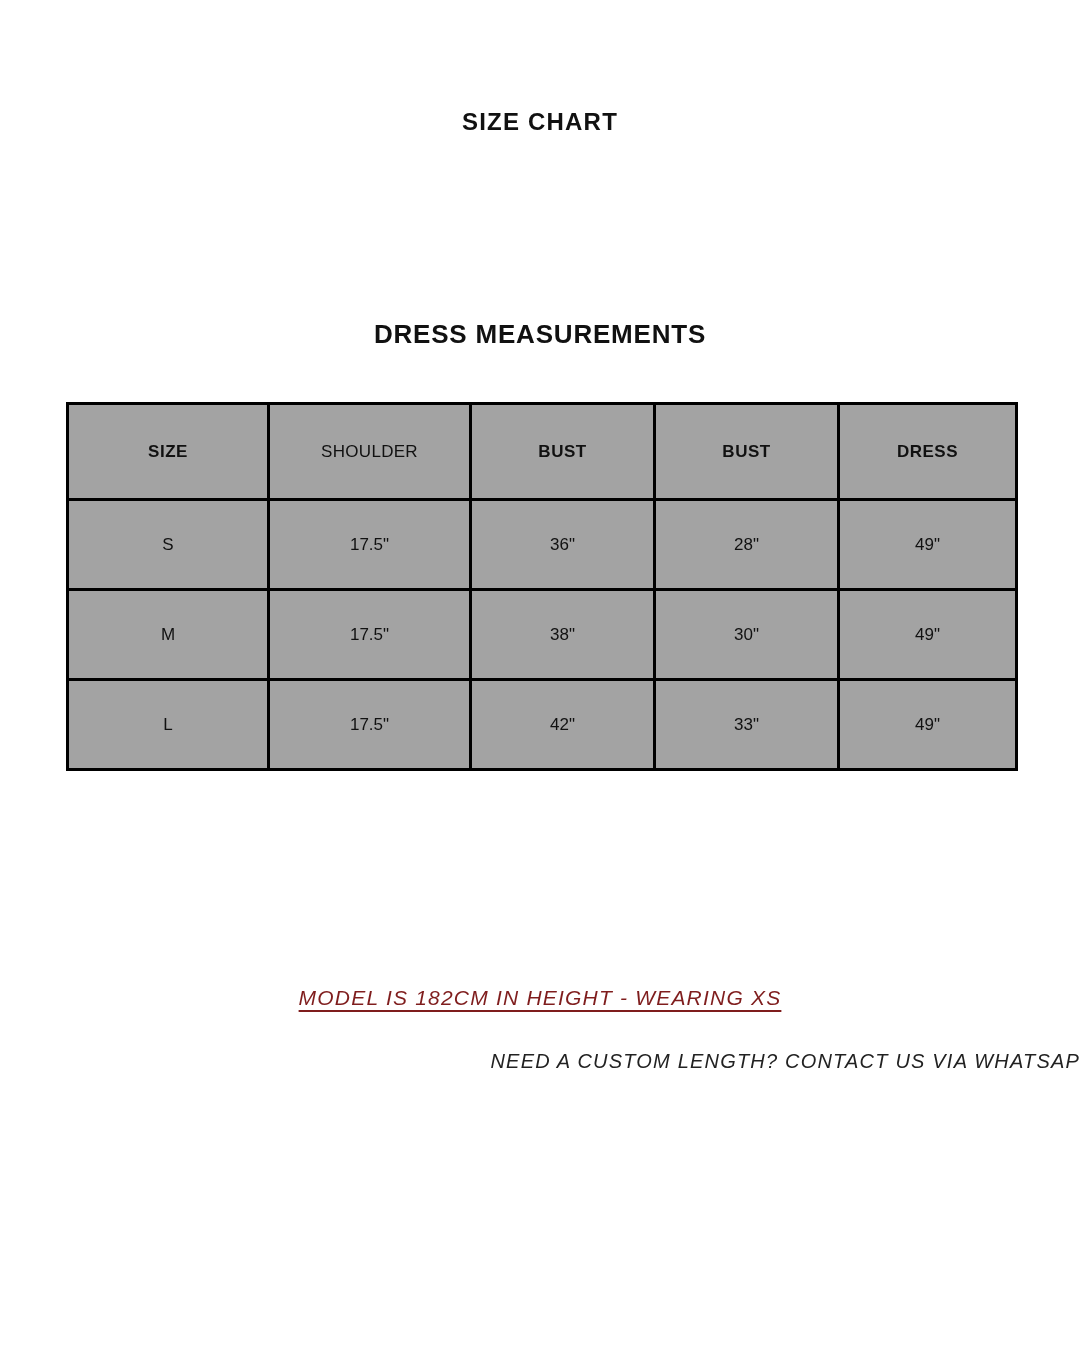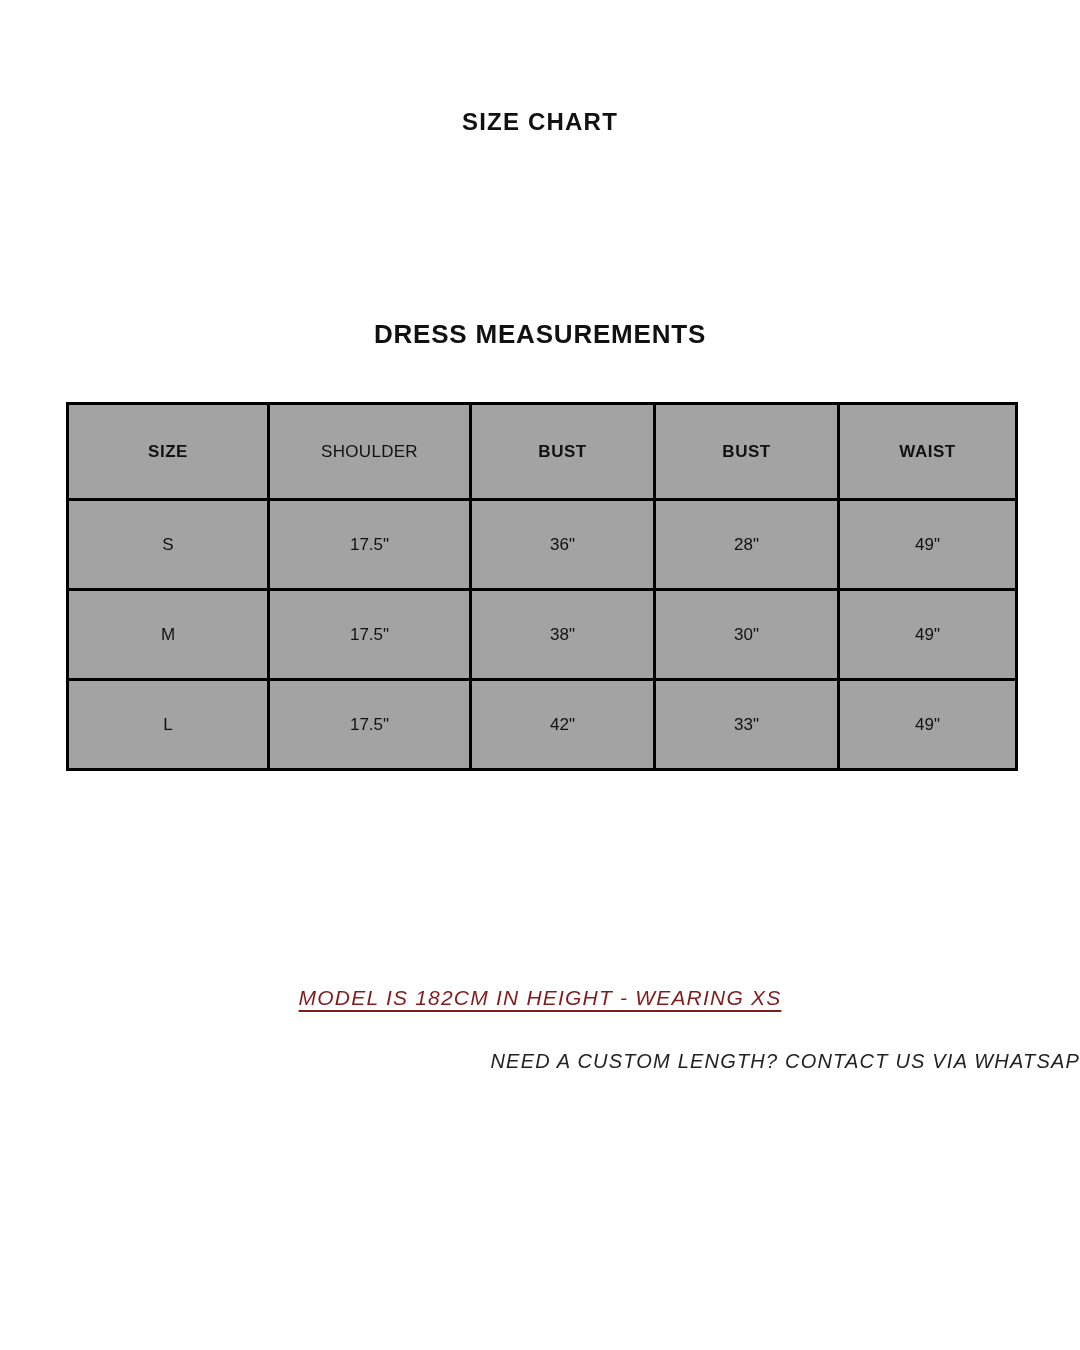--- a/index.html
+++ b/index.html
@@ -95,21 +95,21 @@
       <col class="c3">
       <col class="c4">
       <col class="c5">
   </colgroup>
   <tbody>
     <tr class="header-row">
       <th>SIZE</th>
       <th class="regular">SHOULDER</th>
       <th>BUST</th>
       <th>BUST</th>
-      <th>WAIST</th>
+      <th>DRESS</th>
     </tr>
     <tr class="data-row">
       <td>S</td>
       <td class="sm">17.5"</td>
       <td>36"</td>
       <td>28"</td>
       <td>49"</td>
     </tr>
     <tr class="data-row">
       <td>M</td>

